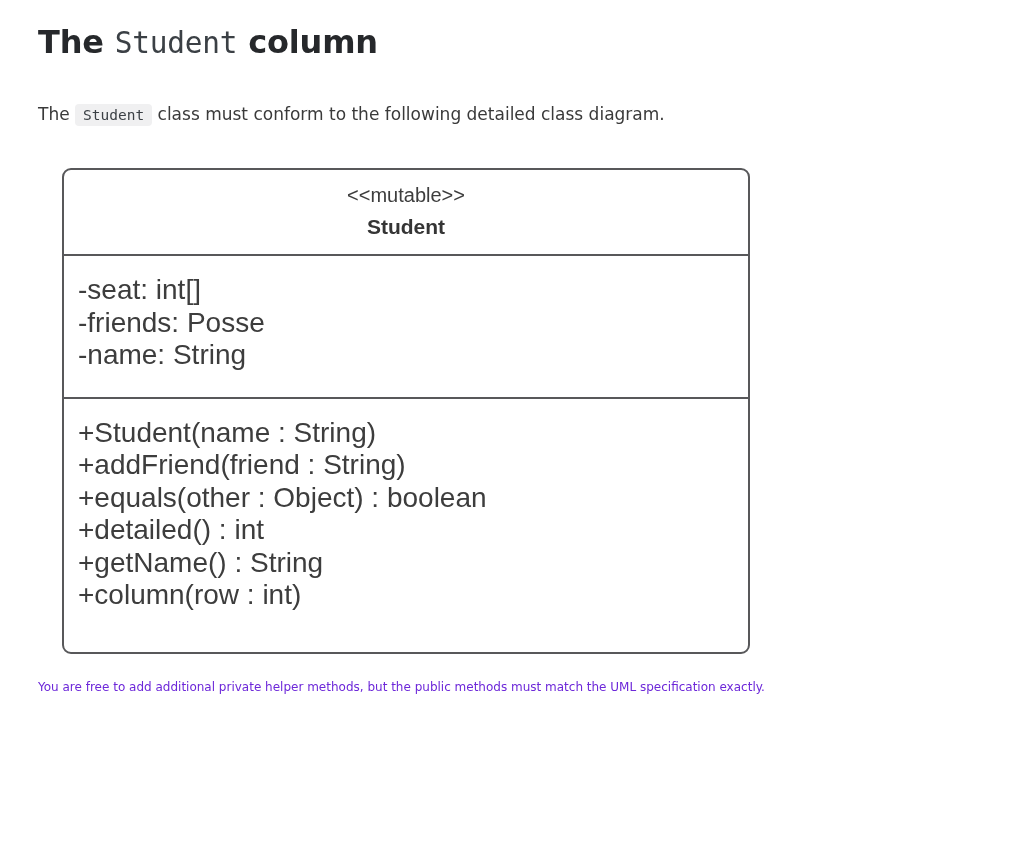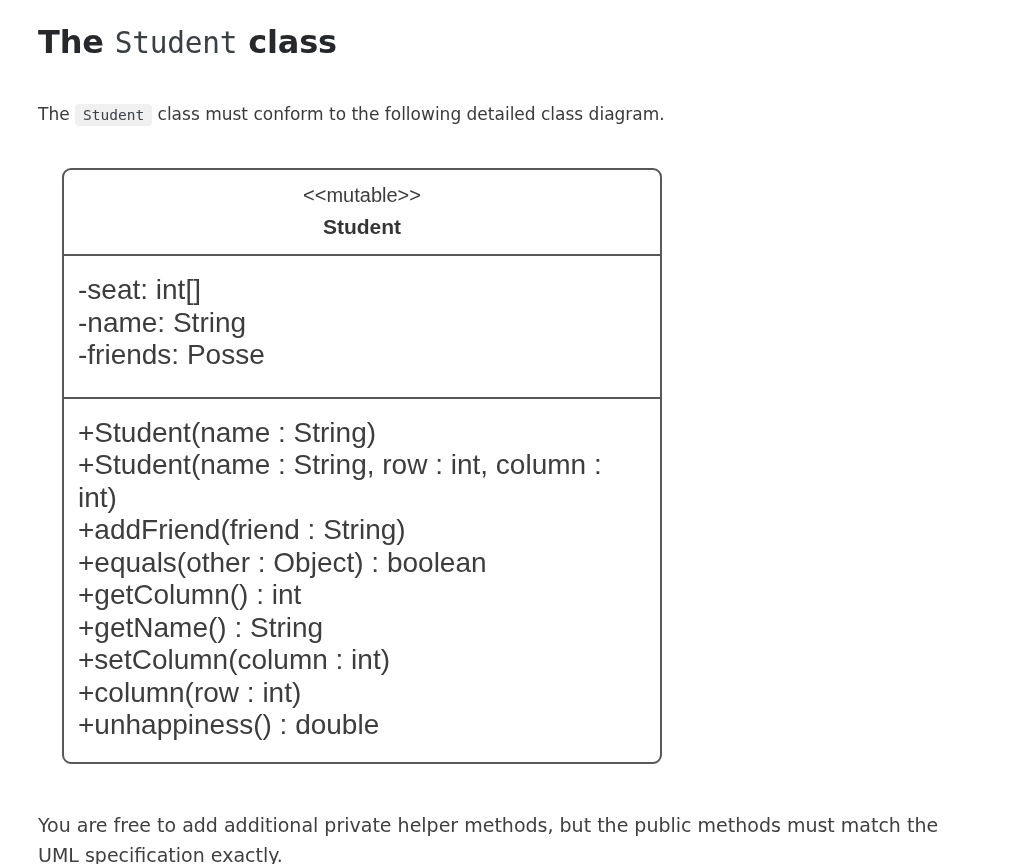--- a/index.html
+++ b/index.html
@@ -37,21 +37,21 @@
   .code-chip {
     font-family: "DejaVu Sans Mono", "Liberation Mono", monospace;
     font-size: 14.5px;
     background: #f0f0f1;
     border-radius: 4px;
     padding: 3px 8px;
     color: #3b4045;
   }
   .uml-box {
     margin: 40px 0 0 24px;
-    width: 600px;
+    width: 688px;
     border: 2px solid #58585a;
     border-radius: 9px;
     background: #ffffff;
     color: #3d3d3d;
     font-family: "Liberation Sans", sans-serif;
   }
   .uml-header {
     text-align: center;
     padding: 10px 0 11px 0;
   }
@@ -66,74 +66,71 @@
     font-weight: 700;
     color: #353535;
   }
   .uml-section {
     border-top: 2px solid #58585a;
     padding: 18px 14px 25px 14px;
     font-size: 28px;
     line-height: 32.5px;
   }
   .uml-section.methods {
-    padding-bottom: 20px;
+    padding-bottom: 40px;
   }
   p.footer-note {
-    margin-top: 46px;
-    font-size: 19px;
+    margin-top: 18px;
+    font-size: 12px;
     line-height: 30px;
     max-width: 930px;
-    color: #404040;
+    color: #6d28d9;
   }
 </style>
 </head>
 <body>
 
 <div class="page">
 
-  <h1 class="page-title"><span>The </span><span class="code-inline">Student</span><span> class</span></h1>
+  <h1 class="page-title"><span>The </span><span class="code-inline">Student</span><span> column</span></h1>
 
   <p class="intro"><span>The </span><span class="code-chip">Student</span><span> class must conform to the following detailed class diagram.</span></p>
 
   <div class="uml-box">
 
     <div class="uml-header">
       <div class="uml-stereotype">&lt;&lt;mutable&gt;&gt;</div>
       <div class="uml-class-name">Student</div>
     </div>
 
     <div class="uml-section fields">
 
         <div class="uml-row">-seat: int[]</div>
 
+        <div class="uml-row">-friends: Posse</div>
+
         <div class="uml-row">-name: String</div>
-
-        <div class="uml-row">-friends: Posse</div>
       </div>
 
     <div class="uml-section methods">
 
         <div class="uml-row">+Student(name : String)</div>
 
-        <div class="uml-row">+Student(name : String, row : int, column : int)</div>
 
         <div class="uml-row">+addFriend(friend : String)</div>
 
         <div class="uml-row">+equals(other : Object) : boolean</div>
 
-        <div class="uml-row">+getColumn() : int</div>
+        <div class="uml-row">+detailed() : int</div>
 
         <div class="uml-row">+getName() : String</div>
 
 
-        <div class="uml-row">+setColumn(column : int)</div>
 
         <div class="uml-row">+column(row : int)</div>
 
-        <div class="uml-row">+unhappiness() : double</div>
       </div>
 
   </div>
 
   <p class="footer-note">You are free to add additional private helper methods, but the public methods must match the UML specification exactly.</p>
 
 </div>
 
 </body></html>

